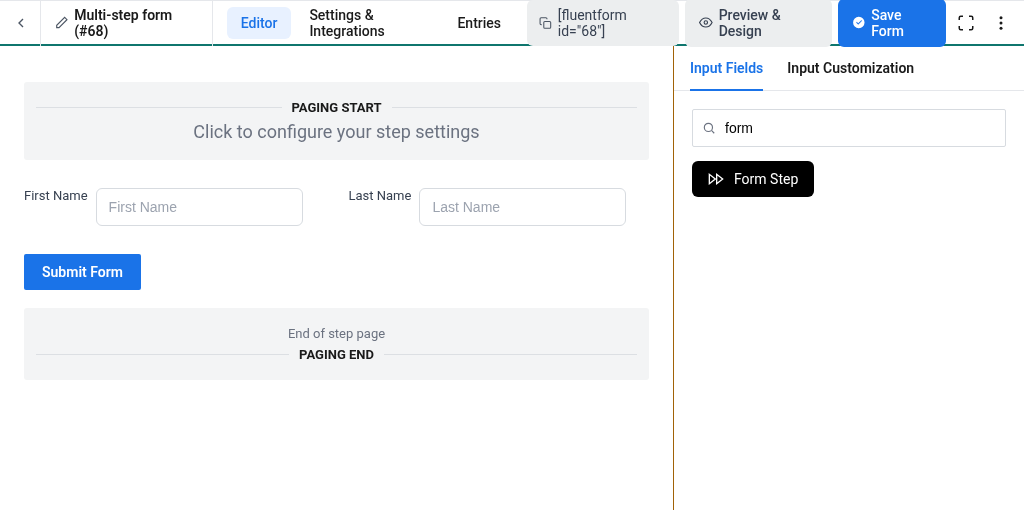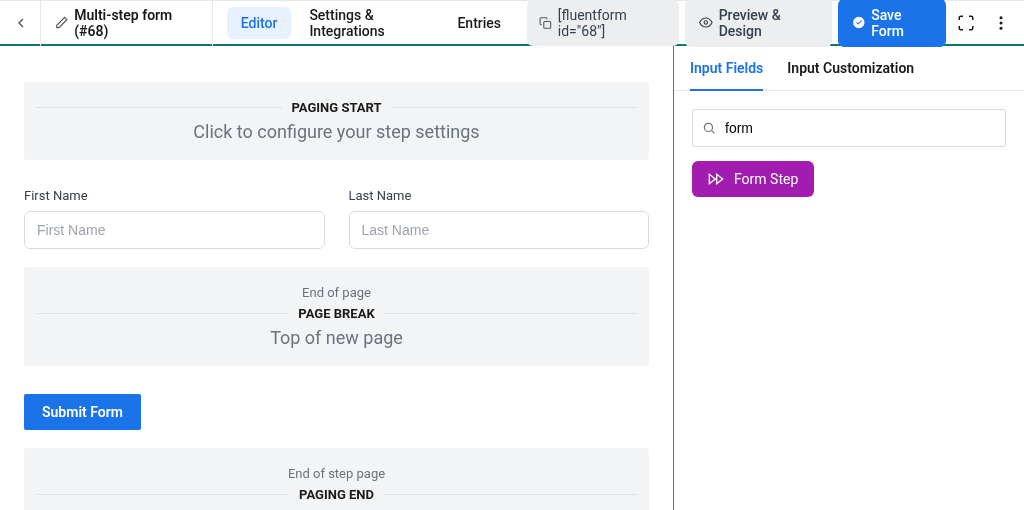--- a/index.html
+++ b/index.html
@@ -20,35 +20,35 @@
   .icon-btn { width: 32px; height: 32px; display: flex; align-items: center; justify-content: center; cursor: pointer; }
   .main { display: flex; height: calc(510px - 46px); }
   .canvas { flex: 1; overflow-y: auto; padding: 18px 24px 24px 24px; border-right: 1px solid #a16207; }
   .gray-block { background: #f3f4f5; border-radius: 3px; padding: 18px 12px; text-align: center; margin-top: 18px; }
   .gray-block .hr-row { display: flex; align-items: center; gap: 10px; }
   .gray-block .hr-row .line { flex: 1; height: 1px; background: #dcdfe3; }
   .gray-block .hr-row .mid { font-weight: 700; font-size: 13px; color: #1a1a1a; white-space: nowrap; }
   .gray-block .sub { color: #6b7280; font-size: 18px; margin-top: 6px; }
   .gray-block .supra { color: #6b7280; font-size: 13px; margin-bottom: 6px; }
   .name-row { display: flex; gap: 24px; margin-top: 28px; }
-  .field { flex: 1; display: flex; flex-direction: column; gap: 8px; }
+  .field { flex: 1; display: flex; flex-direction: row; gap: 8px; }
   .field-label { font-size: 13px; color: #374151; }
   .field input { border: 1px solid #d7dbe0; border-radius: 6px; padding: 10px 12px; font-size: 14px; color: #1a1a1a; }
   .field input::placeholder { color: #9ca3af; }
   .submit-btn { display: inline-block; background: #1a73e8; color: #fff; border-radius: 2px; padding: 10px 18px; font-weight: 600; margin-top: 28px; cursor: pointer; }
   .sidebar { width: 350px; display: flex; flex-direction: column; }
   .sidebar-tabs { display: flex; border-bottom: 1px solid #e5e7eb; padding: 0 16px; gap: 24px; }
   .sidebar-tab { padding: 14px 0; font-size: 14px; font-weight: 600; color: #1a1a1a; cursor: pointer; position: relative; }
   .sidebar-tab.active { color: #1a73e8; }
   .sidebar-tab.active::after { content: ""; position: absolute; left: 0; right: 0; bottom: -1px; height: 2px; background: #1a73e8; }
   .sidebar-body { padding: 18px; display: flex; flex-direction: column; gap: 14px; }
   .search-wrap { position: relative; }
   .search-wrap svg { position: absolute; left: 10px; top: 50%; transform: translateY(-50%); }
   .search-wrap input { width: 100%; border: 1px solid #d7dbe0; border-radius: 2px; padding: 10px 12px 10px 32px; font-size: 14px; }
-  .field-item { display: inline-flex; align-items: center; gap: 10px; background: #a21caf; color: #fff; border-radius: 6px; padding: 10px 16px; cursor: pointer; max-width: 160px; }
+  .field-item { display: inline-flex; align-items: center; gap: 10px; background: #000000; color: #fff; border-radius: 6px; padding: 10px 16px; cursor: pointer; max-width: 160px; }
 </style>
 </head>
 <body>
 
 <div class="topbar">
   <div class="back-btn">
     <svg width="16" height="16" viewBox="0 0 24 24" fill="none" stroke="#4b5563" stroke-width="2">
         <polyline points="15 18 9 12 15 6"></polyline>
       </svg>
   </div>
@@ -122,29 +122,20 @@
       <div class="field">
         <span class="field-label">First Name</span>
         <input type="text" placeholder="First Name" style="">
       </div>
       <div class="field">
         <span class="field-label">Last Name</span>
         <input type="text" placeholder="Last Name" style="">
       </div>
     </div>
 
-    <div class="gray-block">
-      <div class="supra">End of page</div>
-      <div class="hr-row">
-        <div class="line"></div>
-        <div class="mid">PAGE BREAK</div>
-        <div class="line"></div>
-      </div>
-      <div class="sub">Top of new page</div>
-    </div>
 
     <div>
       <div class="submit-btn">Submit Form</div>
     </div>
 
     <div class="gray-block">
       <div class="supra">End of step page</div>
       <div class="hr-row">
         <div class="line"></div>
         <div class="mid">PAGING END</div>

